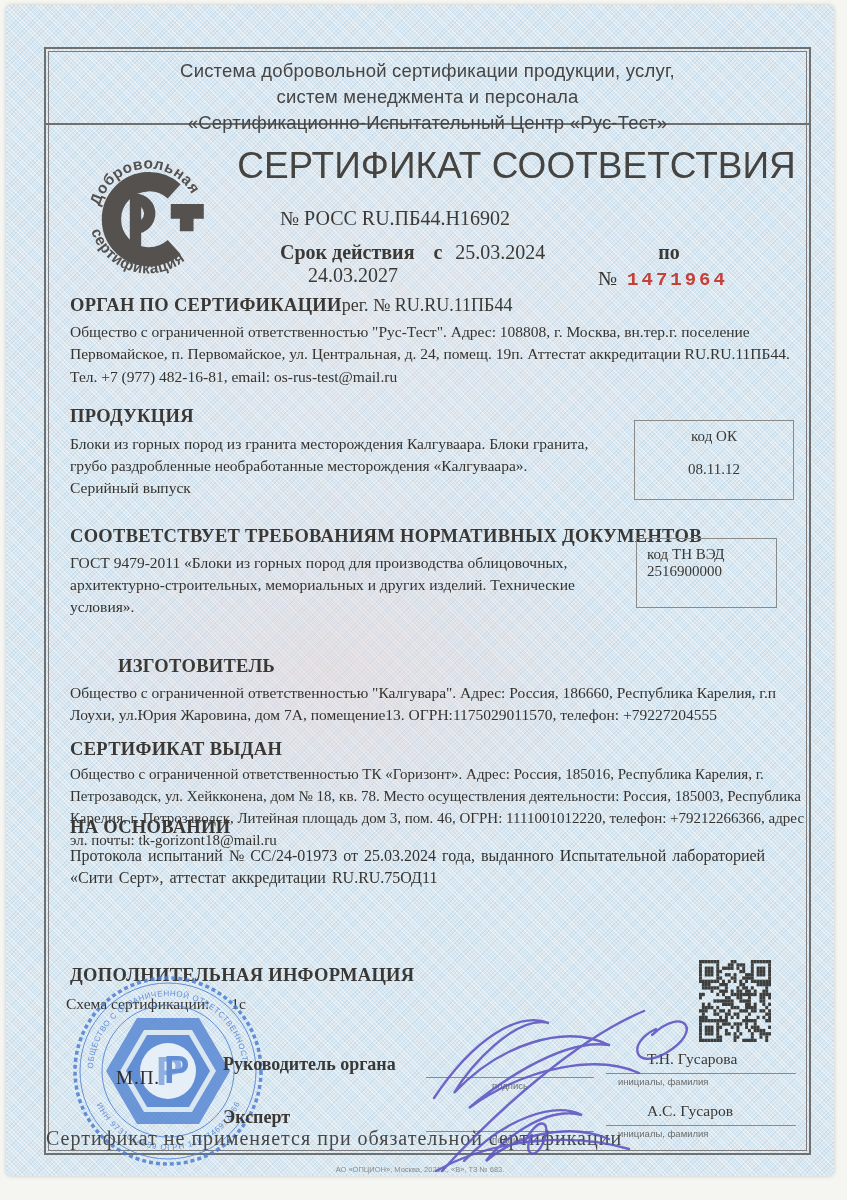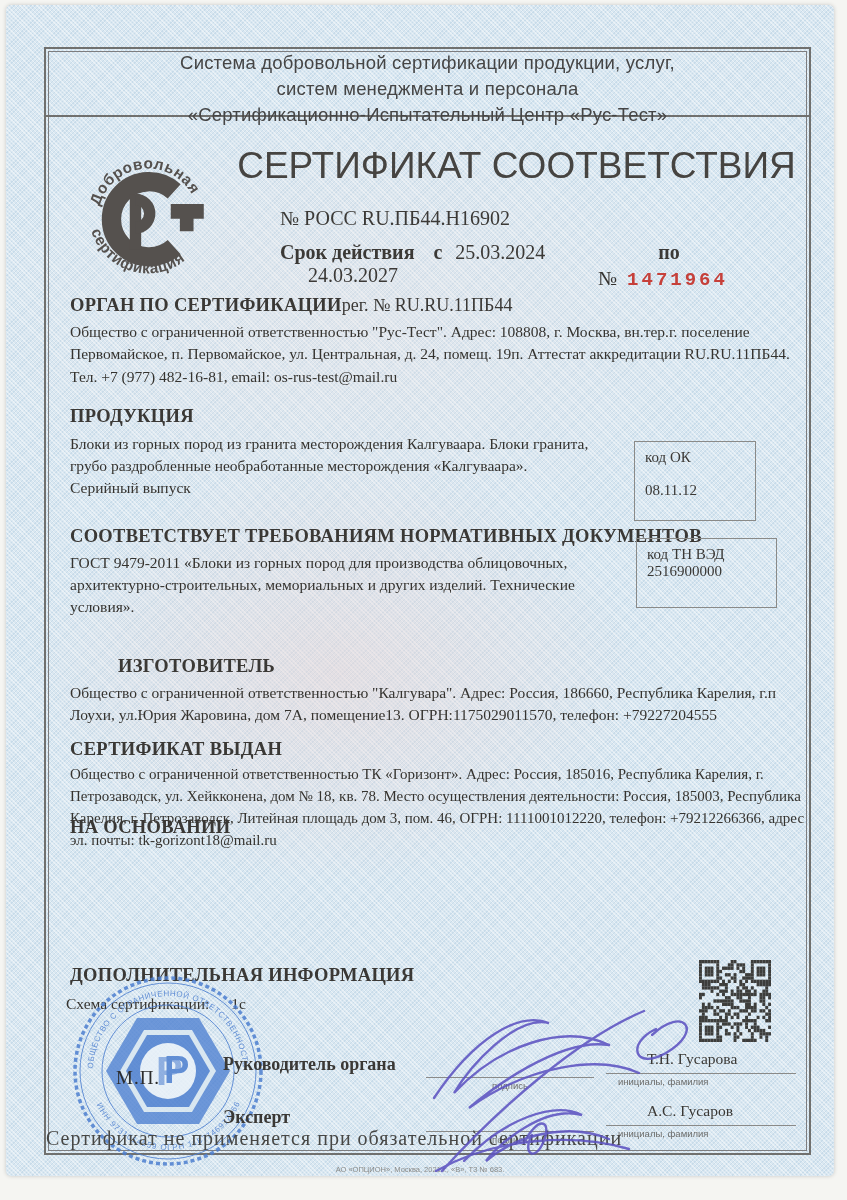--- a/index.html
+++ b/index.html
@@ -18,23 +18,23 @@
     box-shadow:0 0 4px rgba(0,0,0,0.18);
   }
 
   .frame{
     position:absolute; left:38px; top:42px; width:767px; height:1108px;
     border:2px solid #70706e;
   }
   .frame-inner{ position:absolute; inset:2px; border:1px solid #7d7d7f; pointer-events:none; }
 
   .hdr{
-    position:absolute; left:0; right:0; top:0; height:68px;
+    position:absolute; left:0; right:0; top:0; height:76px;
     border-bottom:2px solid #70706e;
-    text-align:center; padding-top:1px;
+    text-align:center; padding-top:9px;
     font-family:"Liberation Sans", sans-serif;
     font-size:18.5px; line-height:26px; color:#454545; letter-spacing:0.2px;
   }
 
   .logo{ position:absolute; left:28px; top:90px; }
 
   .title{
     position:absolute; left:183px; top:96px; width:575px; text-align:center;
     font-family:"Liberation Sans", sans-serif; font-weight:400;
     font-size:37px; color:#464441; letter-spacing:0px; white-space:nowrap;
@@ -141,39 +141,40 @@
       <span>ОРГАН ПО СЕРТИФИКАЦИИ</span><span class="reg">рег. № RU.RU.11ПБ44</span>
     </div>
     <div class="abs body-text" style="left:24px; top:272px; width:737px;">Общество с ограниченной ответственностью "Рус-Тест". Адрес: 108808, г. Москва, вн.тер.г. поселение Первомайское, п. Первомайское, ул. Центральная, д. 24, помещ. 19п. Аттестат аккредитации RU.RU.11ПБ44.</div>
     <div class="abs body-text" style="left:24px; top:317px; width:670px;">Тел. +7 (977) 482-16-81, email: os-rus-test@mail.ru</div>
 
     <div class="abs heading" style="left:24px; top:357px;">ПРОДУКЦИЯ</div>
     <div class="abs body-text" style="left:24px; top:384px; width:558px;">
       <span>Блоки из горных пород из гранита месторождения Калгуваара. Блоки гранита, грубо раздробленные необработанные месторождения «Калгуваара».</span><br>
       <span>Серийный выпуск</span>
     </div>
-    <div class="code-box" style="left:588px; top:392px; width:122px; height:80px;">
+    <div class="code-box" style="left:588px; top:371px; width:160px; height:80px;text-align:center;">
       <span>код ОК</span>
       <span class="code-val" style="margin-top:16px;">08.11.12</span>
     </div>
 
     <div class="abs heading" style="left:24px; top:477px;">СООТВЕТСТВУЕТ ТРЕБОВАНИЯМ НОРМАТИВНЫХ ДОКУМЕНТОВ</div>
     <div class="abs body-text" style="left:24px; top:503px; width:568px;">ГОСТ 9479-2011 «Блоки из горных пород для производства облицовочных, архитектурно-строительных, мемориальных и других изделий. Технические условия».</div>
     <div class="code-box" style="left:590px; top:489px; width:141px; height:70px;">
       <span>код ТН ВЭД</span>
       <span class="code-val">2516900000</span>
     </div>
 
     <div class="abs heading" style="left:24px; top:607px;padding-left:48px;">ИЗГОТОВИТЕЛЬ</div>
     <div class="abs body-text" style="left:24px; top:633px; width:739px;">Общество с ограниченной ответственностью "Калгувара". Адрес: Россия, 186660, Республика Карелия, г.п Лоухи, ул.Юрия Жаровина, дом 7А, помещение13. ОГРН:1175029011570, телефон: +79227204555</div>
 
     <div class="abs heading" style="left:24px; top:690px;">СЕРТИФИКАТ ВЫДАН</div>
     <div class="abs body-text" style="left:24px; top:714px; width:739px; font-size:15px;">Общество с ограниченной ответственностью ТК «Горизонт». Адрес: Россия, 185016, Республика Карелия, г. Петрозаводск, ул. Хейкконена, дом № 18, кв. 78. Место осуществления деятельности: Россия, 185003, Республика Карелия, г. Петрозаводск, Литейная площадь дом 3, пом. 46, ОГРН: 1111001012220, телефон: +79212266366, адрес эл. почты: tk-gorizont18@mail.ru</div>
 
     <div class="abs heading" style="left:24px; top:768px;">НА ОСНОВАНИИ</div>
+    <div class="abs body-text" style="left:24px; top:796px; width:739px; font-size:16px; word-spacing:2px;">Протокола испытаний № СС/24-01973 от 25.03.2024 года, выданного Испытательной лабораторией «Сити Серт», аттестат аккредитации RU.RU.75ОД11</div>
 
     <div class="abs heading" style="left:24px; top:916px;">ДОПОЛНИТЕЛЬНАЯ ИНФОРМАЦИЯ</div>
     <div class="abs body-text" style="left:20px; top:944px;">
       <span>Схема сертификации:</span>
       <span style="margin-left:18px;">1с</span>
     </div>
 
     <div class="qr">
       <svg viewBox="0 0 25 25" preserveAspectRatio="none">
           <rect x="0" y="0" width="1.02" height="1.02" fill="#3d3d3b"></rect>

